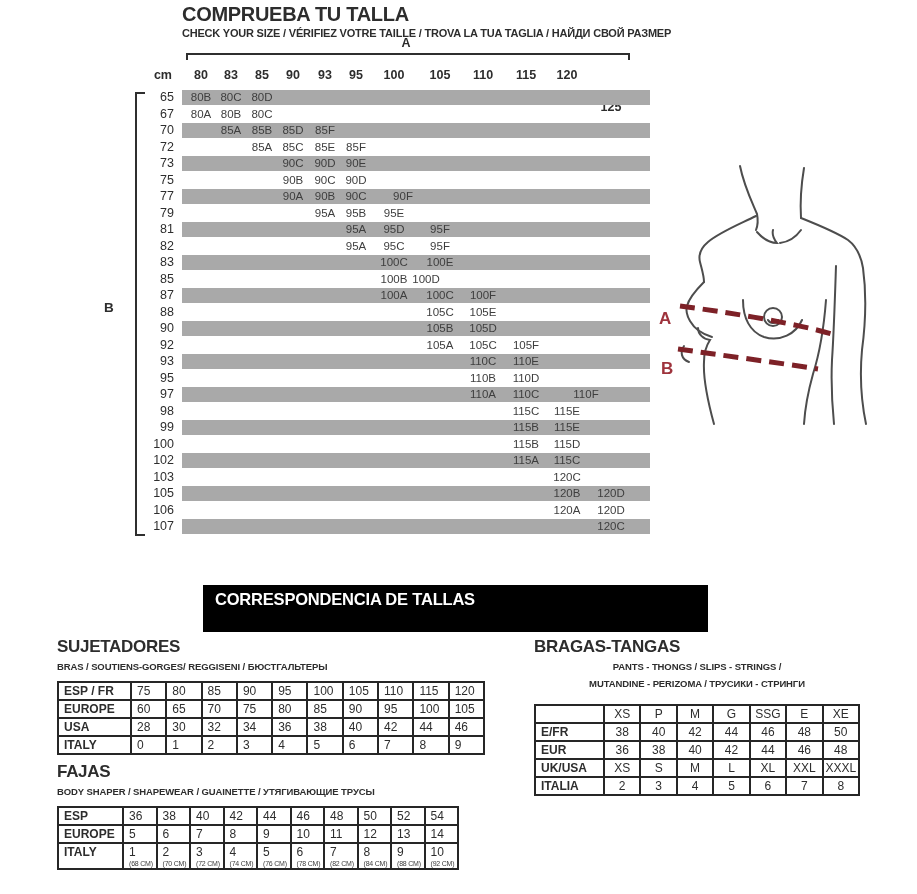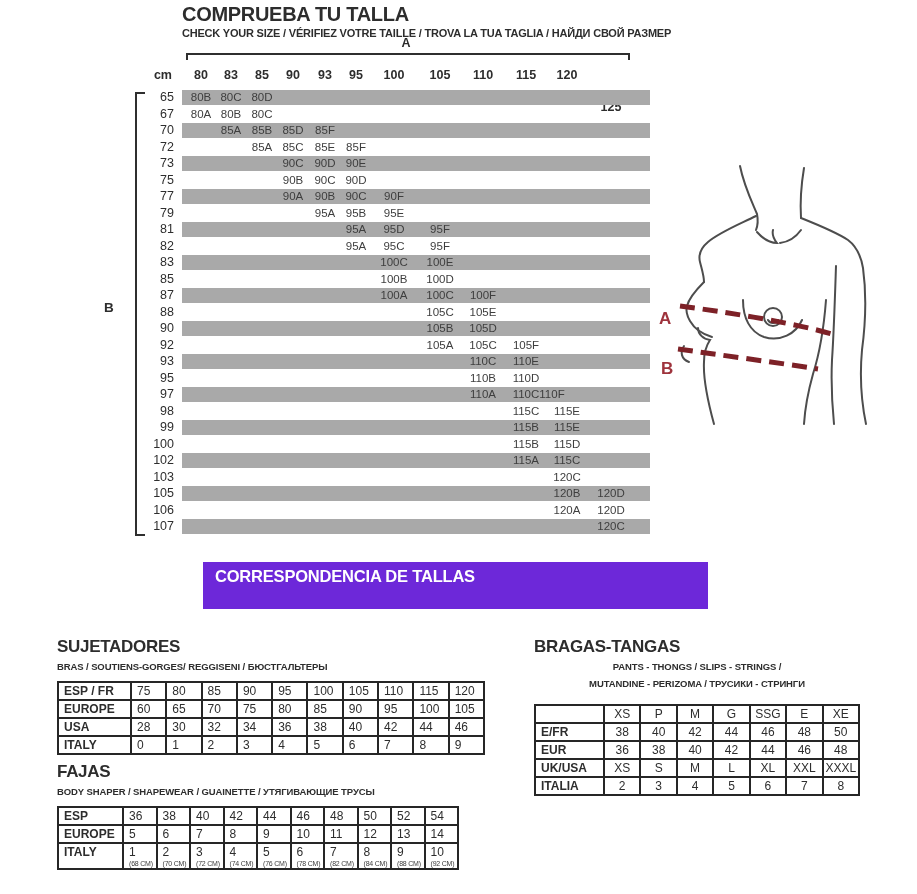--- a/index.html
+++ b/index.html
@@ -26,21 +26,21 @@
   .mrow{display:flex;align-items:center;height:16.5px;}
   .mlab{width:174px;text-align:right;font-size:12.5px;color:#2e2e2e;margin-right:8px;}
   .mbar{position:relative;width:468px;height:15px;}
   .mbar.shaded{background:#a9a9a9;}
   .mval{position:absolute;top:50%;transform:translate(-50%,-50%);font-size:11.5px;color:#3e3e3e;white-space:nowrap;}
 
   
   .figure{position:absolute;left:640px;top:140px;}
 
   
-  .banner{position:absolute;left:203px;top:562px;width:505px;height:47px;background:#6d28d9;color:#fff;
+  .banner{position:absolute;left:203px;top:585px;width:505px;height:47px;background:#000000;color:#fff;
           padding:5px 0 0 12px;box-sizing:border-box;}
   .banner h2{margin:0;font-size:16.5px;font-weight:bold;letter-spacing:-0.2px;}
   .banner .bsub{font-size:9.5px;font-weight:bold;color:#efefef;margin-top:2px;letter-spacing:-0.1px;}
 
   
   .block h3{margin:0;font-size:17px;font-weight:bold;letter-spacing:-0.3px;}
   .block .sub{font-size:9.5px;font-weight:bold;margin-top:4px;letter-spacing:-0.1px;}
   .block{position:absolute;}
   .blk-sujetadores{left:57px;top:637px;}
   .blk-fajas{left:57px;top:762px;}
@@ -139,21 +139,21 @@
           <span class="mval" style="left: 143px;">90C</span>
           <span class="mval" style="left: 174px;">90D</span>
         </div>
       </div>
       <div class="mrow">
         <div class="mlab">77</div>
         <div class="mbar shaded">
           <span class="mval" style="left: 111px;">90A</span>
           <span class="mval" style="left: 143px;">90B</span>
           <span class="mval" style="left: 174px;">90C</span>
-          <span class="mval" style="left: 212px;">90F</span>
+          <span class="mval" style="left: 221px;">90F</span>
         </div>
       </div>
       <div class="mrow">
         <div class="mlab">79</div>
         <div class="mbar">
           <span class="mval" style="left: 143px;">95A</span>
           <span class="mval" style="left: 174px;">95B</span>
           <span class="mval" style="left: 212px;">95E</span>
         </div>
       </div>
@@ -177,21 +177,21 @@
         <div class="mlab">83</div>
         <div class="mbar shaded">
           <span class="mval" style="left: 212px;">100C</span>
           <span class="mval" style="left: 258px;">100E</span>
         </div>
       </div>
       <div class="mrow">
         <div class="mlab">85</div>
         <div class="mbar">
           <span class="mval" style="left: 212px;">100B</span>
-          <span class="mval" style="left: 258px;">100D</span>
+          <span class="mval" style="left: 244px;">100D</span>
         </div>
       </div>
       <div class="mrow">
         <div class="mlab">87</div>
         <div class="mbar shaded">
           <span class="mval" style="left: 212px;">100A</span>
           <span class="mval" style="left: 258px;">100C</span>
           <span class="mval" style="left: 301px;">100F</span>
         </div>
       </div>
@@ -229,21 +229,21 @@
         <div class="mbar">
           <span class="mval" style="left: 301px;">110B</span>
           <span class="mval" style="left: 344px;">110D</span>
         </div>
       </div>
       <div class="mrow">
         <div class="mlab">97</div>
         <div class="mbar shaded">
           <span class="mval" style="left: 301px;">110A</span>
           <span class="mval" style="left: 344px;">110C</span>
-          <span class="mval" style="left: 370px; text-align: center;">110F</span>
+          <span class="mval" style="left: 404px; text-align: center;">110F</span>
         </div>
       </div>
       <div class="mrow">
         <div class="mlab">98</div>
         <div class="mbar">
           <span class="mval" style="left: 344px;">115C</span>
           <span class="mval" style="left: 385px;">115E</span>
         </div>
       </div>
       <div class="mrow">

